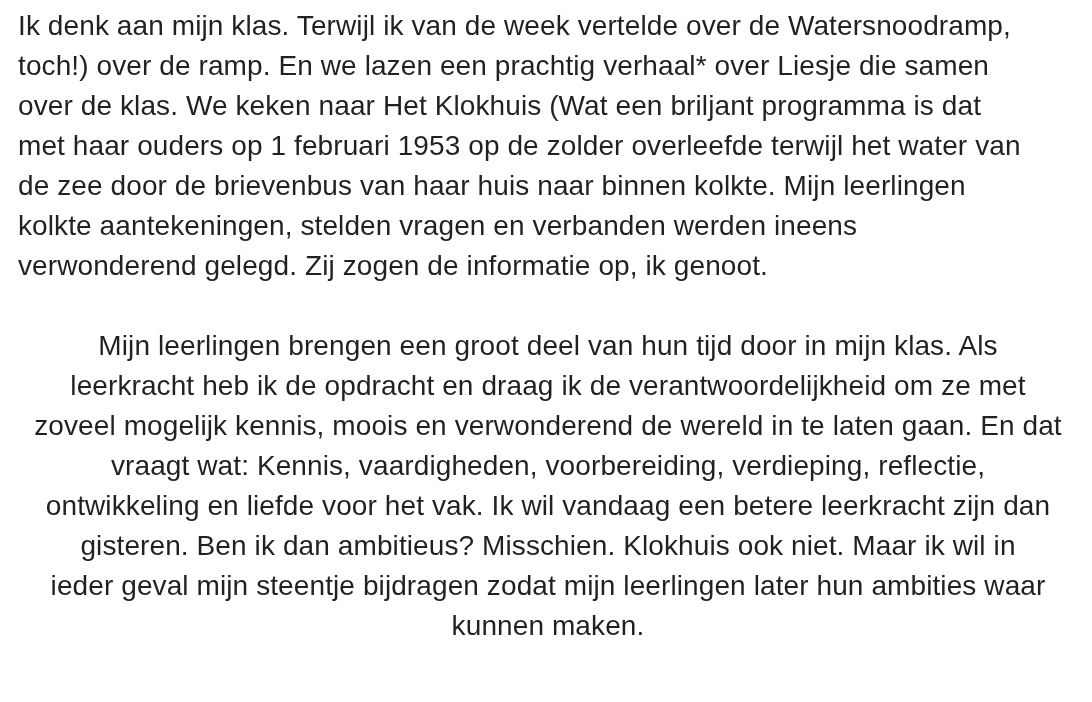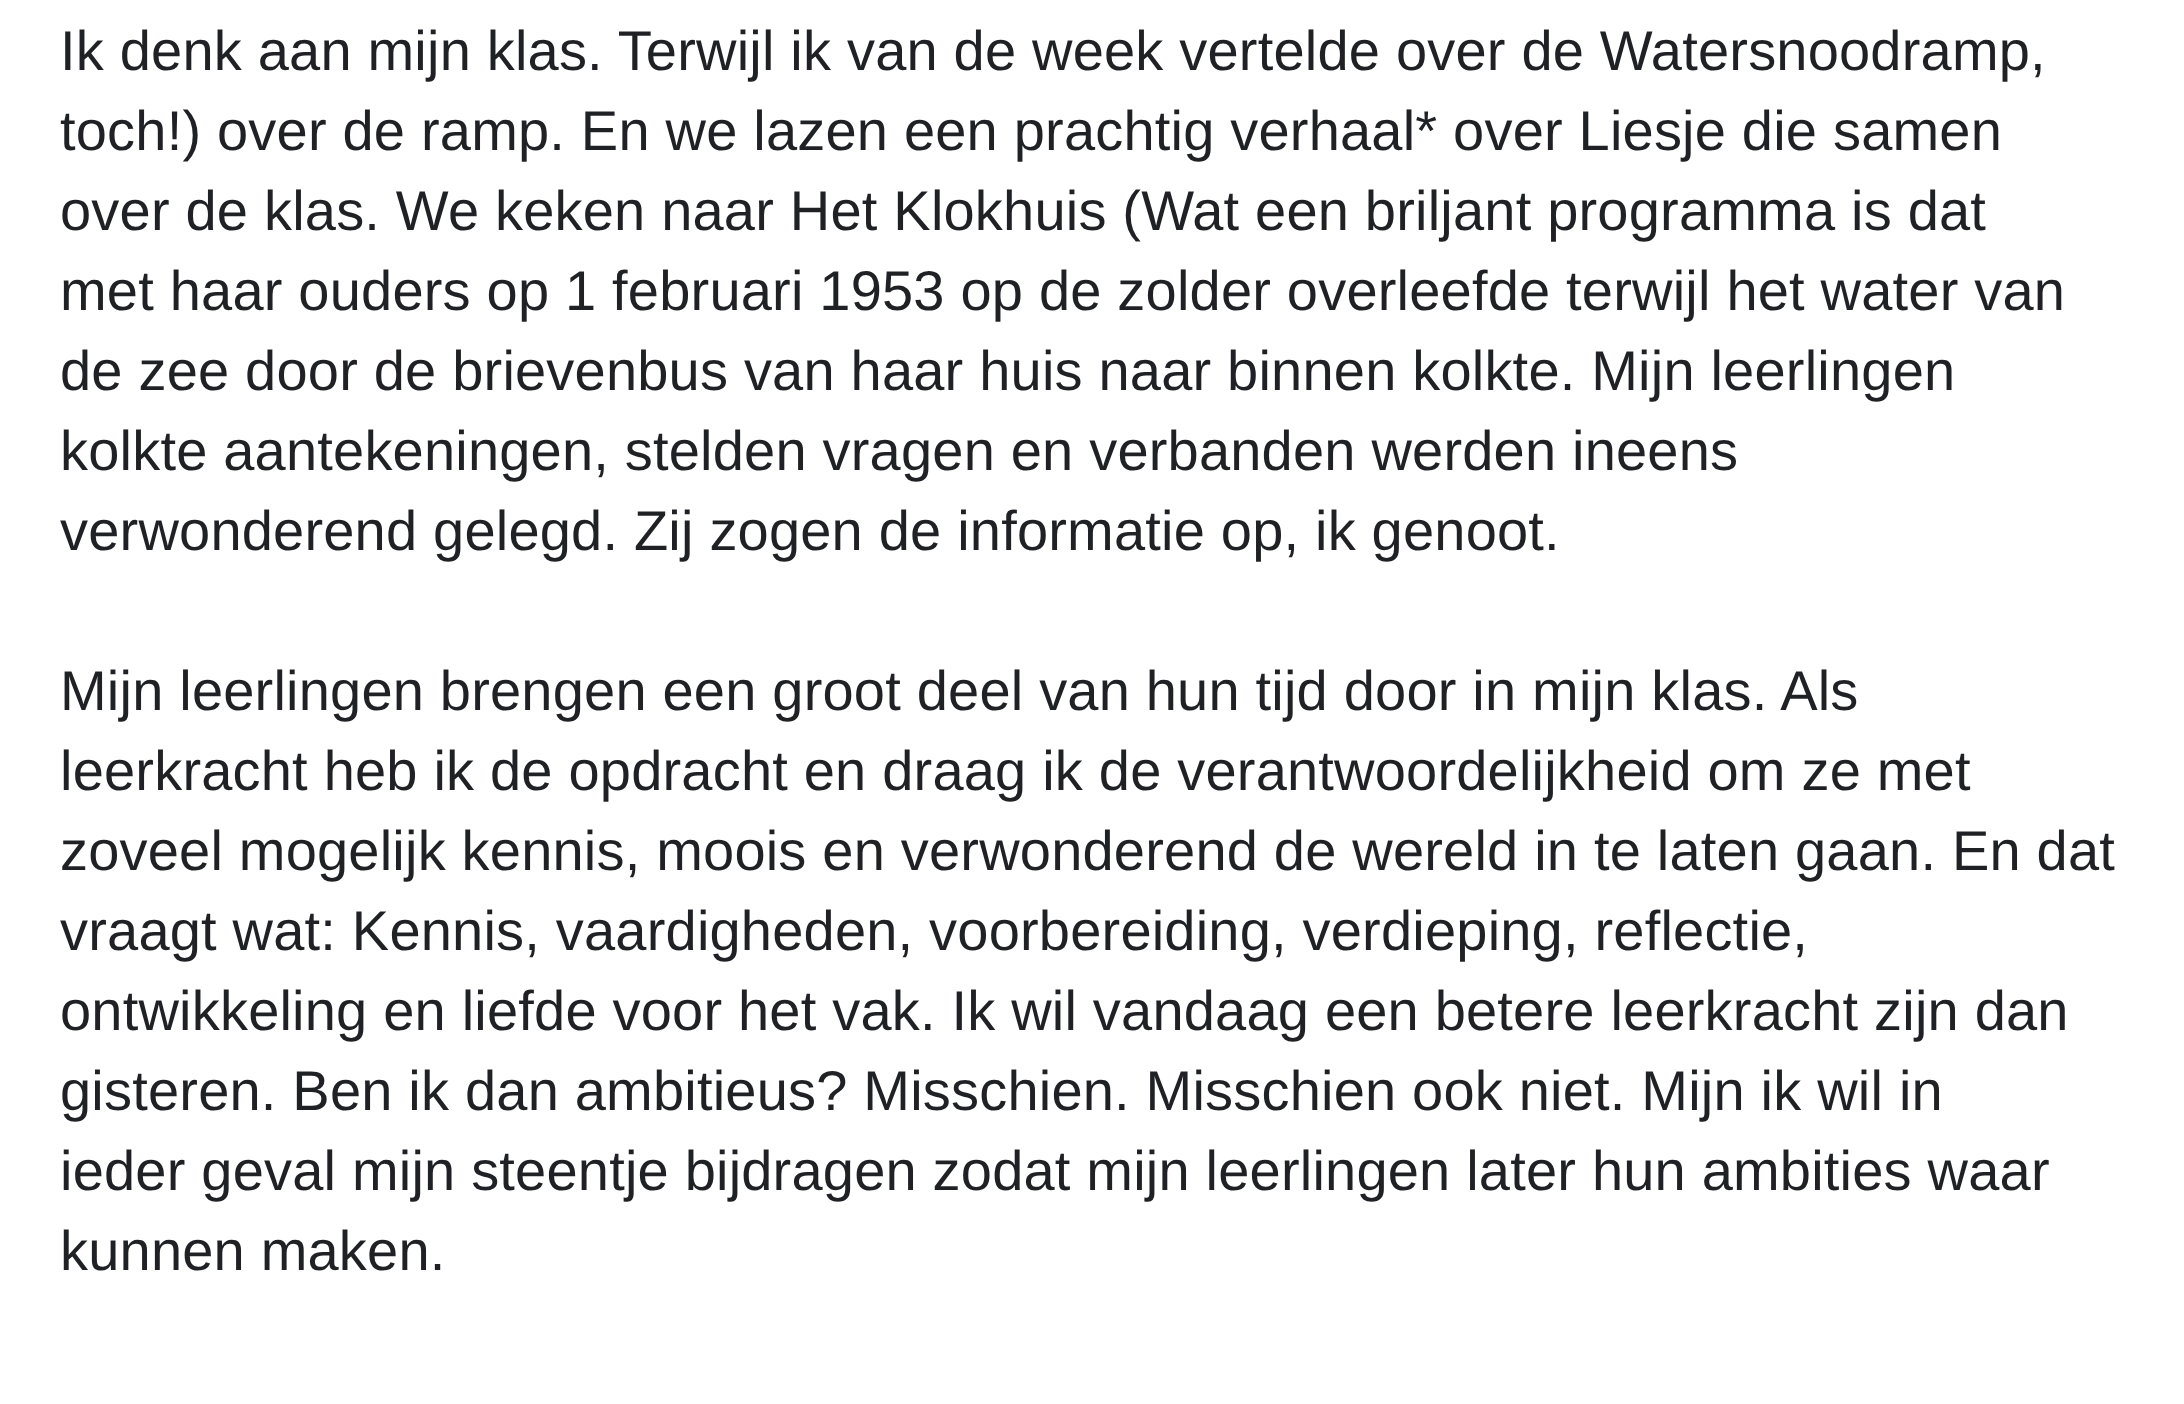--- a/index.html
+++ b/index.html
@@ -15,24 +15,25 @@
   }
   main[data-name="document"] {
     box-sizing: border-box;
     padding: 6px 14px 0 18px;
     color: #1f2124;
     font-size: 28px;
     line-height: 40px;
     letter-spacing: 0.1px;
   }
   .paragraph {
-    margin: 0 0 40px 12px;
+    margin: 0 0 40px 0;
   }
   .paragraph:last-child {
     margin-bottom: 0;
+    text-align: center;
   }
   .line {
     white-space: nowrap;
   }
 </style>
 </head>
 <body style="background: rgb(255, 255, 255);">
 
 <main data-name="document" style="color: rgb(31, 33, 36);">
     <div class="paragraph" data-name="paragraph">
@@ -43,17 +44,17 @@
       <div class="line" data-name="text-line">de zee door de brievenbus van haar huis naar binnen kolkte. Mijn leerlingen</div>
       <div class="line" data-name="text-line">kolkte aantekeningen, stelden vragen en verbanden werden ineens</div>
       <div class="line" data-name="text-line">verwonderend gelegd. Zij zogen de informatie op, ik genoot.</div>
     </div>
     <div class="paragraph" data-name="paragraph">
       <div class="line" data-name="text-line">Mijn leerlingen brengen een groot deel van hun tijd door in mijn klas. Als</div>
       <div class="line" data-name="text-line">leerkracht heb ik de opdracht en draag ik de verantwoordelijkheid om ze met</div>
       <div class="line" data-name="text-line">zoveel mogelijk kennis, moois en verwonderend de wereld in te laten gaan. En dat</div>
       <div class="line" data-name="text-line">vraagt wat: Kennis, vaardigheden, voorbereiding, verdieping, reflectie,</div>
       <div class="line" data-name="text-line">ontwikkeling en liefde voor het vak. Ik wil vandaag een betere leerkracht zijn dan</div>
-      <div class="line" data-name="text-line">gisteren. Ben ik dan ambitieus? Misschien. Misschien ook niet. Mijn ik wil in</div>
+      <div class="line" data-name="text-line">gisteren. Ben ik dan ambitieus? Misschien. Klokhuis ook niet. Maar ik wil in</div>
       <div class="line" data-name="text-line">ieder geval mijn steentje bijdragen zodat mijn leerlingen later hun ambities waar</div>
       <div class="line" data-name="text-line">kunnen maken.</div>
     </div>
   </main>
 
 </body></html>

